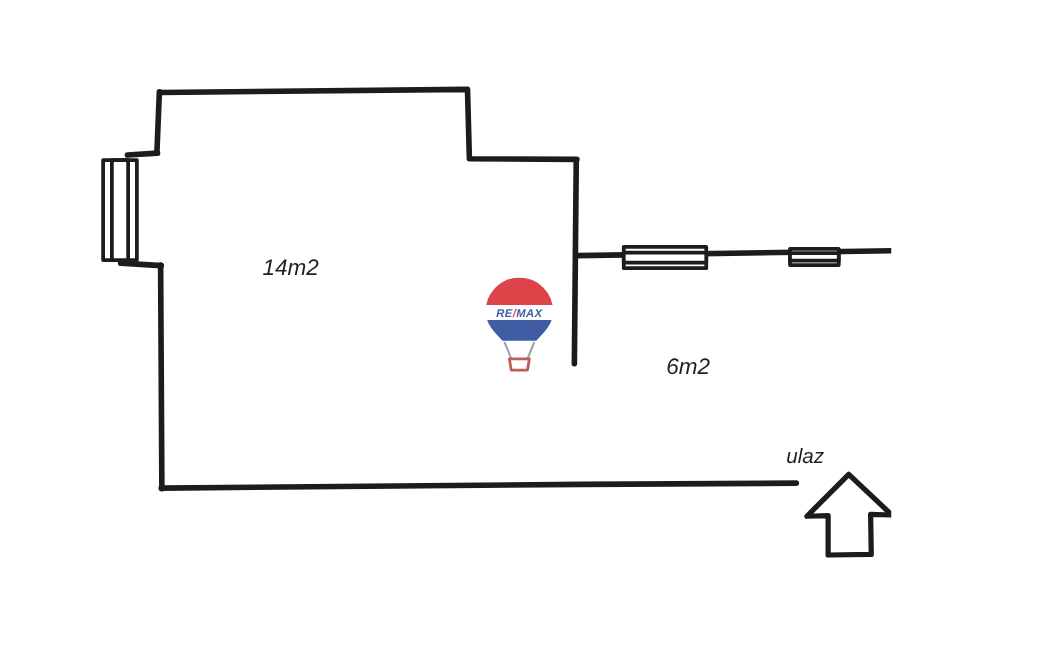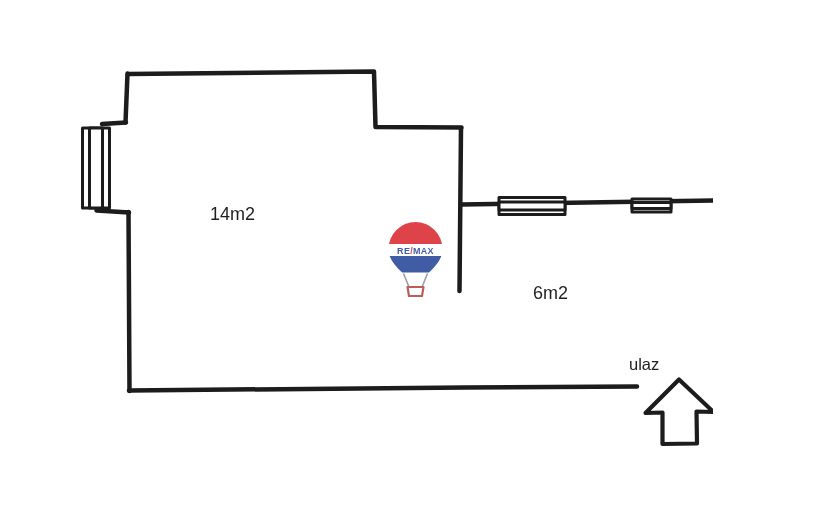--- a/index.html
+++ b/index.html
@@ -3,20 +3,21 @@
 <meta charset="utf-8">
 <style>
   html, body { margin: 0; padding: 0; background: #ffffff; }
   .canvas {
     position: relative;
     width: 713px;
     height: 529px;
     background: #ffffff;
     overflow: hidden;
     font-family: "Liberation Sans", sans-serif;
+    font-style: italic;
   }
   svg { display: block; }
   .wall {
     fill: none;
     stroke: #1c1c1c;
     stroke-width: 4.5;
     stroke-linecap: round;
     stroke-linejoin: round;
   }
   .window-shape {

